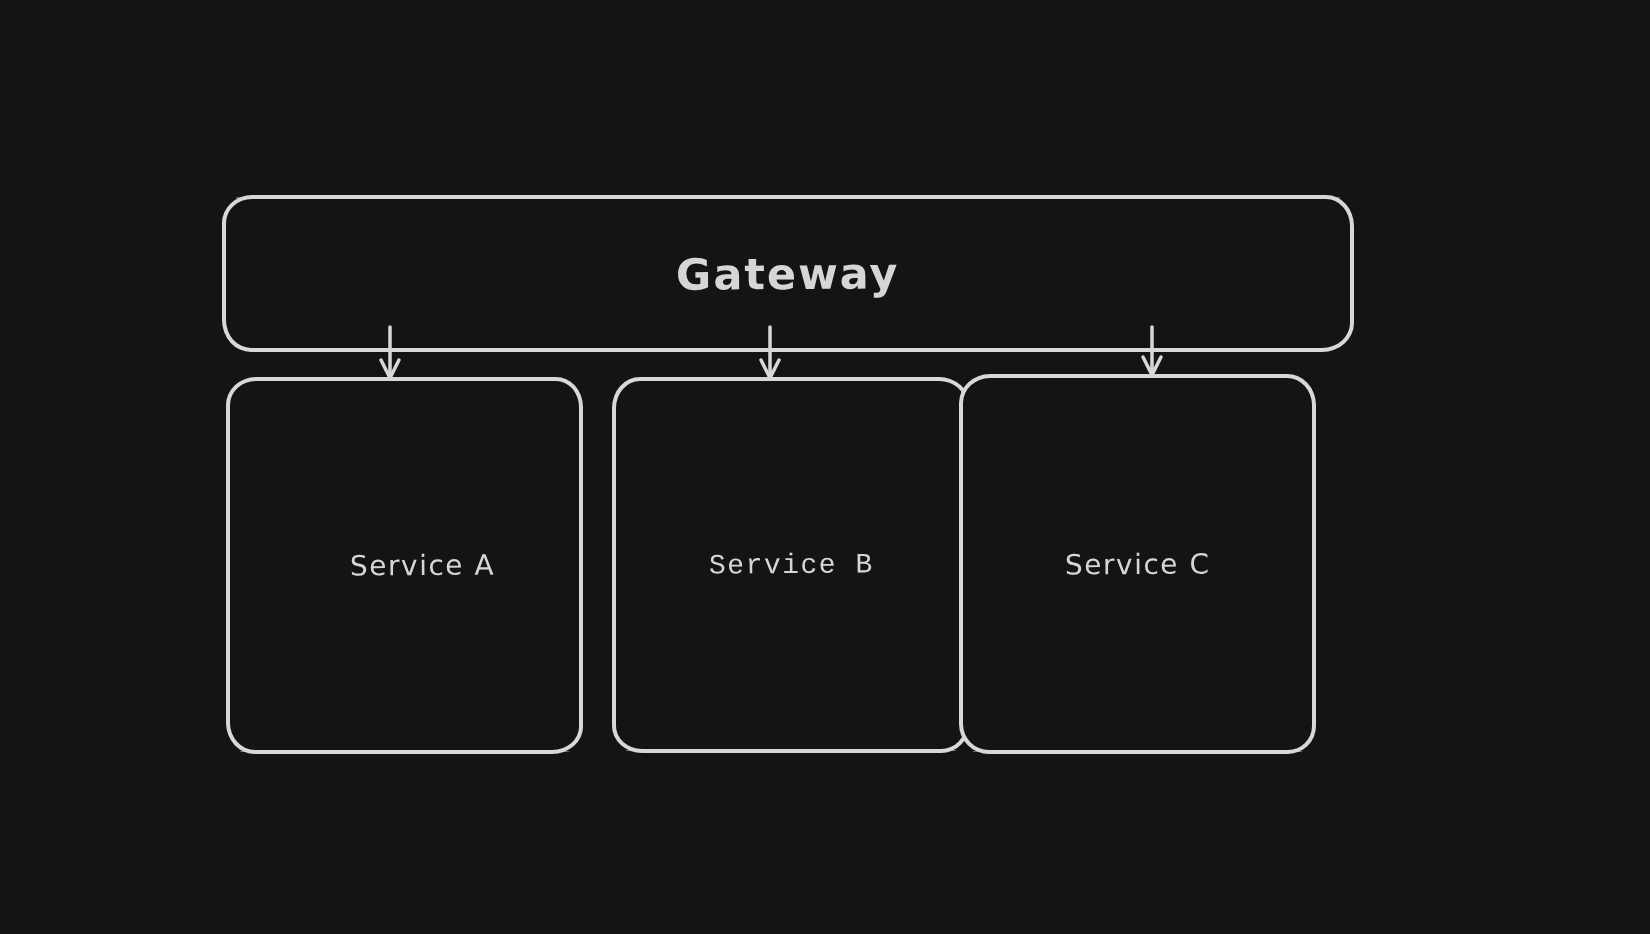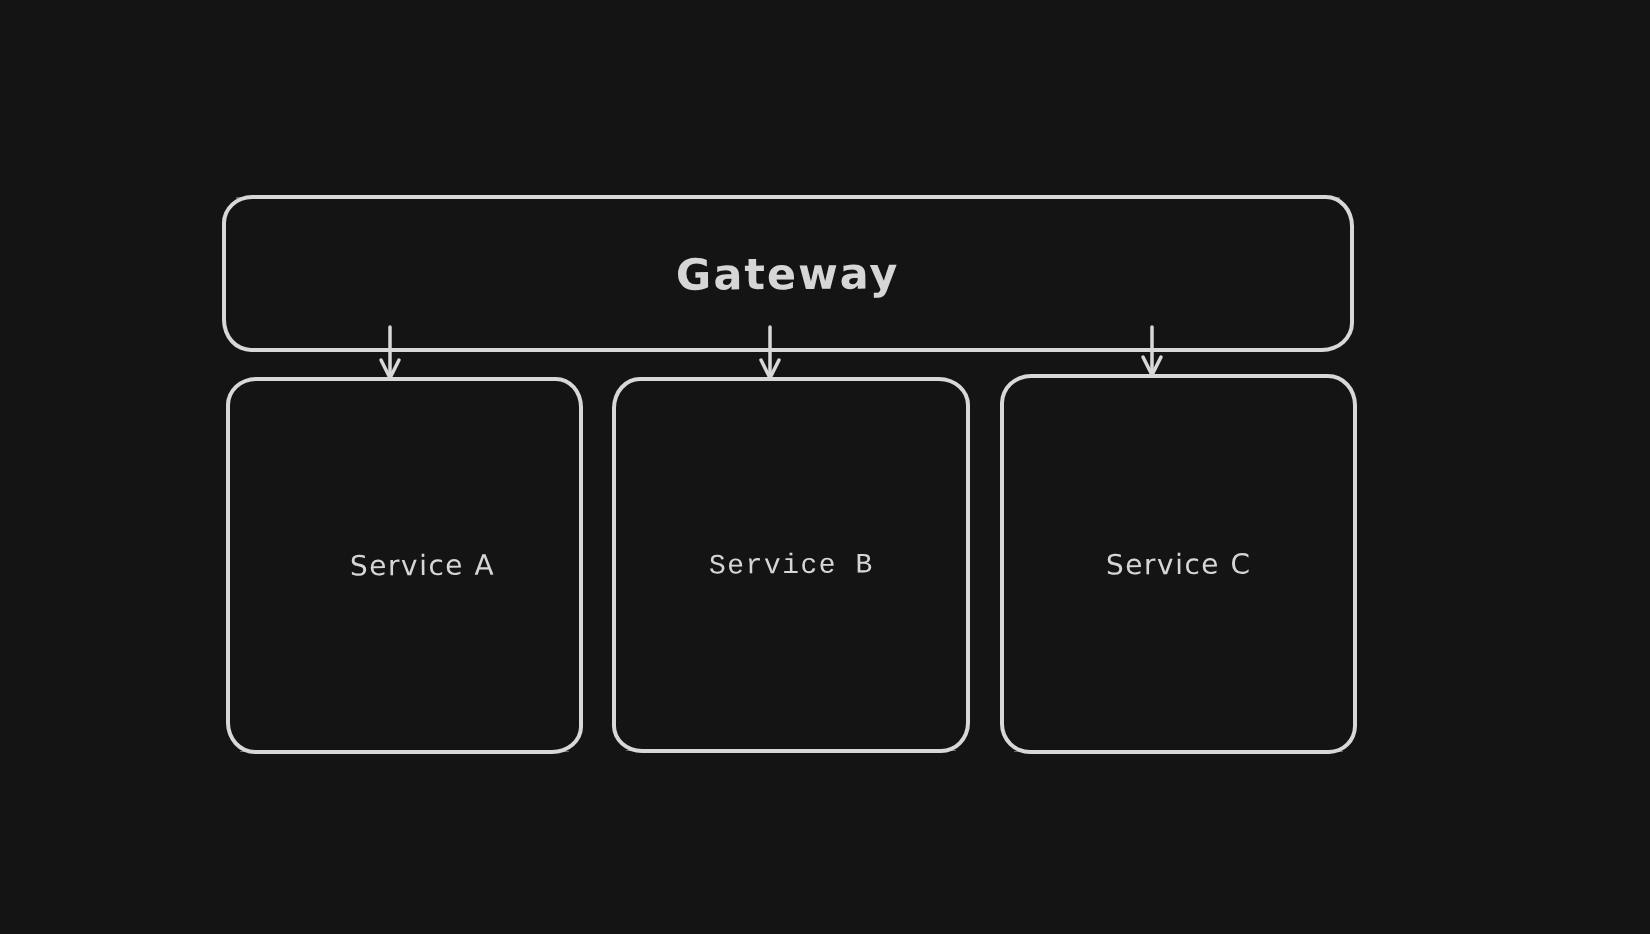--- a/index.html
+++ b/index.html
@@ -59,21 +59,21 @@
   }
   .node--service-b {
     left: 612px;
     top: 377px;
     width: 358px;
     height: 376px;
     border-radius: 28px 31px 29px 30px / 31px 28px 30px 27px;
     font-family: Liberation Mono, monospace;
   }
   .node--service-c {
-    left: 1000px;
+    left: 959px;
     top: 374px;
     width: 357px;
     height: 380px;
     border-radius: 31px 29px 28px 30px / 29px 31px 28px 30px;
   }
   .node--service-a::after,
   .node--service-b::after,
   .node--service-c::after {
     top: auto;
     bottom: -2px;

